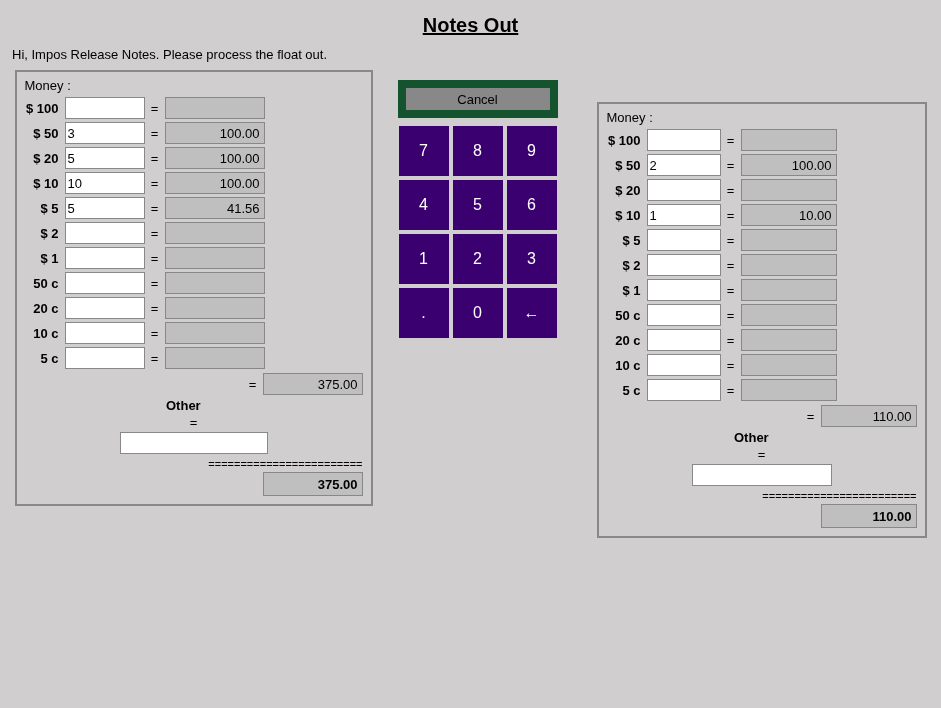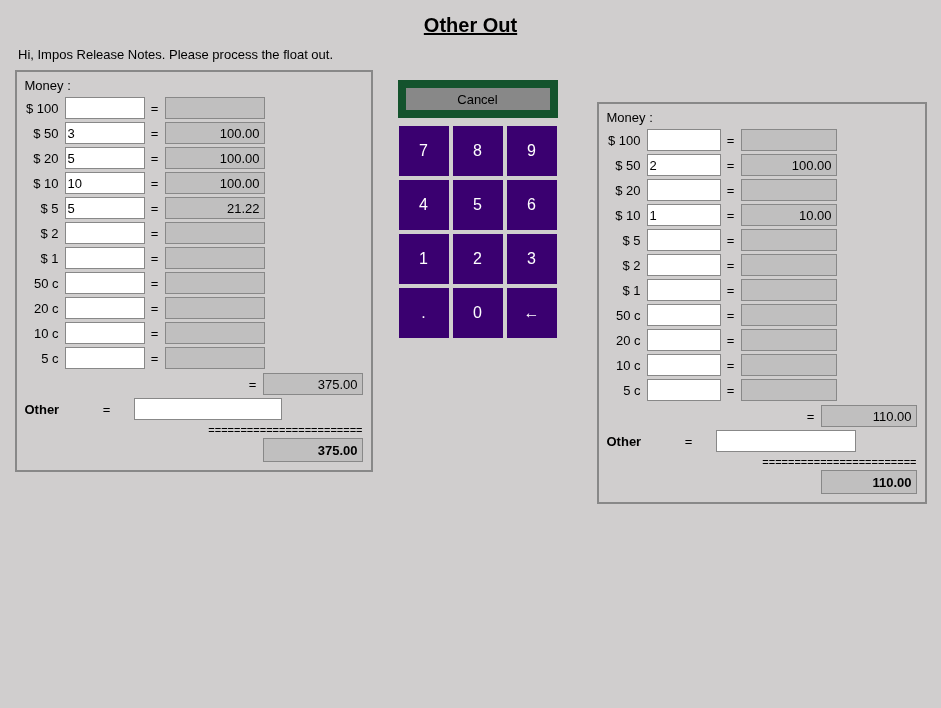--- a/index.html
+++ b/index.html
@@ -17,21 +17,21 @@
     .page-title {
       font-size: 20px;
       font-weight: bold;
       text-decoration: underline;
       color: #000;
       margin-top: 14px;
       margin-bottom: 10px;
     }
     .greeting {
       width: 100%;
-      padding-left: 18px;
+      padding-left: 12px;
       margin-bottom: 8px;
       font-size: 13px;
       color: #000;
     }
     .till-skimmed-label {
       position: absolute;
       top: 62px;
       right: 40px;
       font-size: 16px;
       font-weight: bold;
@@ -62,21 +62,21 @@
       display: flex;
       flex-direction: row;
       align-items: center;
       margin-bottom: 3px;
       gap: 2px;
     }
     .money-label {
       width: 38px;
       font-size: 13px;
       color: #000;
-      font-weight: normal;
+      font-weight: bold;
       text-align: right;
       padding-right: 4px;
     }
     .money-input {
       width: 80px;
       height: 22px;
       border: 1px solid #888;
       background: #fff;
       font-size: 13px;
       padding: 0 2px;
@@ -118,24 +118,24 @@
       border: 1px solid #888;
       font-size: 13px;
       text-align: right;
       padding-right: 4px;
       display: flex;
       align-items: center;
       justify-content: flex-end;
     }
     .other-row {
       display: flex;
-      flex-direction: row;
+      flex-direction: column;
       align-items: center;
       margin-top: 3px;
-      gap: 19px;
+      gap: 2px;
     }
     .other-label {
       width: 55px;
       font-size: 13px;
       font-weight: bold;
     }
     .other-eq {
       width: 16px;
       text-align: center;
     }
@@ -289,21 +289,21 @@
       text-align: right;
       padding-right: 4px;
       display: flex;
       align-items: center;
       justify-content: flex-end;
     }
   </style>
 </head>
 <body>
 
-<div class="page-title">Other Out</div>
+<div class="page-title">Notes Out</div>
 <div class="greeting">Hi, Impos Release Notes.  Please process the float out.</div>
 
 <div style="position:relative; width:940px;">
   <div class="till-skimmed-label">Till Skimmed Amount</div>
 </div>
 
 <div class="main-row">
 
   <div class="money-panel">
     <div class="money-panel-title">Money :</div>
@@ -329,21 +329,21 @@
         <div class="money-row">
           <span class="money-label">$ 10</span>
           <input class="money-input" type="text" value="10" style="">
           <span class="money-eq">=</span>
           <div class="money-result">100.00</div>
         </div>
         <div class="money-row">
           <span class="money-label">$ 5</span>
           <input class="money-input" type="text" value="5" style="">
           <span class="money-eq">=</span>
-          <div class="money-result">21.22</div>
+          <div class="money-result">41.56</div>
         </div>
         <div class="money-row">
           <span class="money-label">$ 2</span>
           <input class="money-input" type="text" style="">
           <span class="money-eq">=</span>
           <div class="money-result"></div>
         </div>
         <div class="money-row">
           <span class="money-label">$ 1</span>
           <input class="money-input" type="text" style="">

